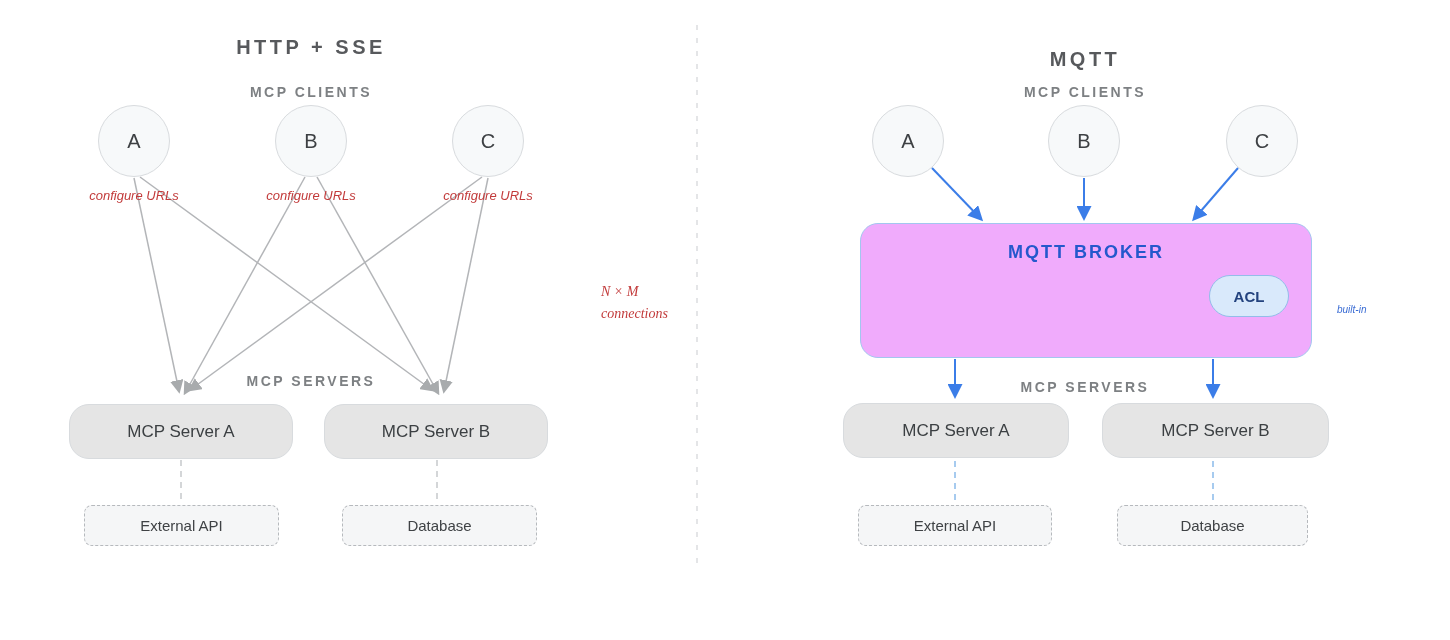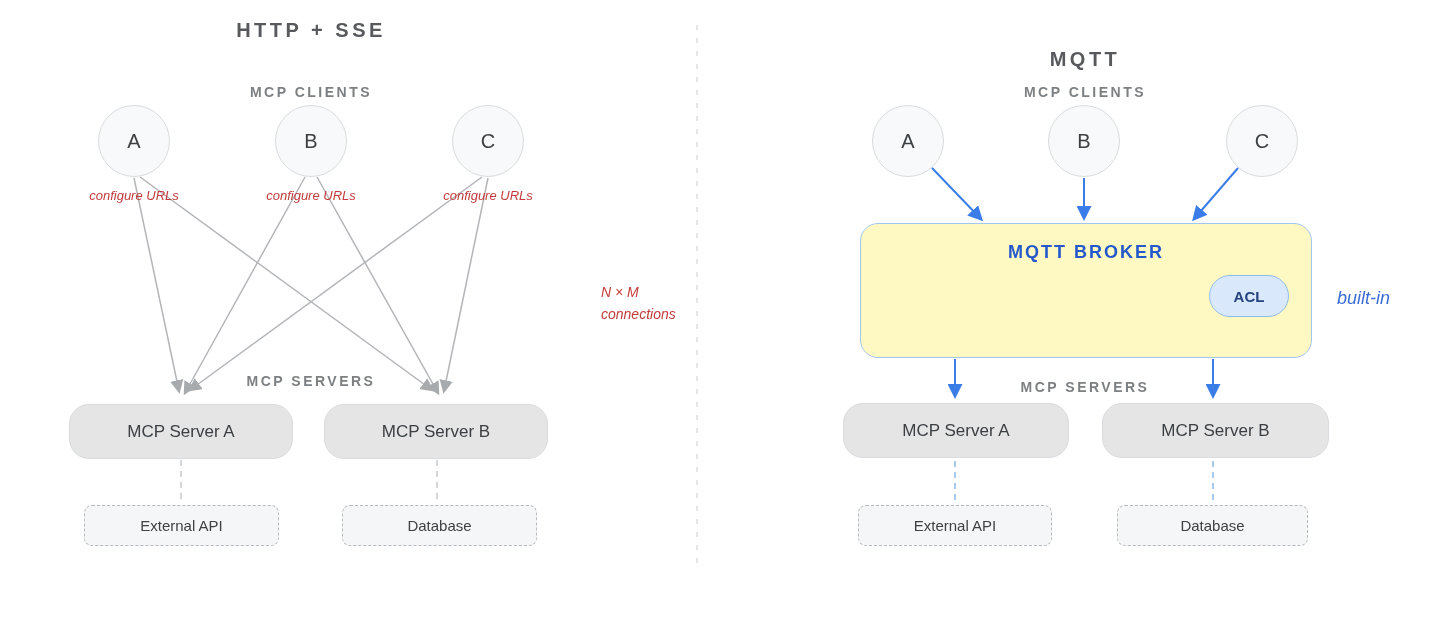--- a/index.html
+++ b/index.html
@@ -29,37 +29,37 @@
     font-size:20px; color:#3d4043;
   }
   .note-red {
     position:absolute; text-align:center;
     font-style:italic; font-size:13px; color:#c23b3b;
   }
   .annotation-red {
     position:absolute; font-style:italic; font-size:14px; line-height:22px; color:#c23b3b;
   }
   .annotation-blue {
-    position:absolute; font-style:italic; font-size:18px; color:#3a6cd4;
+    position:absolute; font-style:italic; font-size:10px; color:#3a6cd4;margin-top:16px;
   }
   .server-box {
     position:absolute; height:55px; border-radius:20px;
     background:#e5e5e5; border:1.5px solid #d8dbde;
     display:flex; align-items:center; justify-content:center;
     font-size:17px; color:#3c4043;
   }
   .backend-box {
     position:absolute; height:41px; border-radius:8px;
     background:#f5f6f7; border:1.5px dashed #b6b9bd;
     display:flex; align-items:center; justify-content:center;
     font-size:15px; color:#3f4245;text-align:center;
   }
   .broker-box {
     position:absolute; left:860px; top:223px; width:452px; height:135px;
-    background:#fef9c3; border:1.5px solid #a3c6ef; border-radius:18px;
+    background:#f0abfc; border:1.5px solid #a3c6ef; border-radius:18px;
   }
   .broker-title {
     position:absolute; left:0; top:18px; width:100%; text-align:center;
     font-size:18px; font-weight:bold; letter-spacing:2px; color:#2458cc;
   }
   .broker-pill {
     position:absolute; top:51px; height:42px; border-radius:21px;
     background:#d9e9fb; border:1.5px solid #93bde9;
     display:flex; align-items:center; justify-content:center;
     font-size:15px; font-weight:600; color:#23427e;
@@ -99,39 +99,39 @@
       <line x1="1084" y1="178" x2="1084" y2="218" marker-end="url(#blue-arrow)"></line>
       <line x1="1238" y1="168" x2="1194" y2="219" marker-end="url(#blue-arrow)"></line>
       <line x1="955" y1="359" x2="955" y2="396" marker-end="url(#blue-arrow)"></line>
       <line x1="1213" y1="359" x2="1213" y2="396" marker-end="url(#blue-arrow)"></line>
     </g>
 
     <line x1="955" y1="461" x2="955" y2="503" stroke="#8abaea" stroke-width="1.5" stroke-dasharray="6 5"></line>
     <line x1="1213" y1="461" x2="1213" y2="503" stroke="#8abaea" stroke-width="1.5" stroke-dasharray="6 5"></line>
   </svg>
 
-  <div class="panel-title" style="left:69px; top:19px; width:484px;">HTTP + SSE</div>
+  <div class="panel-title" style="left:69px; top:36px; width:484px;">HTTP + SSE</div>
 
   <div class="tier-label" style="left:69px; top:84px; width:484px;">MCP CLIENTS</div>
 
   <div class="client-circle" style="left:98px; top:105px;">
       <span>A</span>
     </div>
   <div class="client-circle" style="left:275px; top:105px;">
       <span>B</span>
     </div>
   <div class="client-circle" style="left:452px; top:105px;">
       <span>C</span>
     </div>
 
   <div class="note-red" style="left:54px; top:188px; width:160px;">configure URLs</div>
   <div class="note-red" style="left:231px; top:188px; width:160px;">configure URLs</div>
   <div class="note-red" style="left:408px; top:188px; width:160px;">configure URLs</div>
 
-  <div class="annotation-red" style="left:601px; top:281px;">
+  <div class="annotation-red" style="left:601px; top:281px;font-family:Liberation Serif, serif;">
     <div>N × M</div>
     <div>connections</div>
   </div>
 
   <div class="tier-label" style="left:69px; top:373px; width:484px;">MCP SERVERS</div>
 
   <div class="server-box" style="left:69px; top:404px; width:224px;">MCP Server A</div>
   <div class="server-box" style="left:324px; top:404px; width:224px;">MCP Server B</div>
 
   <div class="backend-box" style="left:84px; top:505px; width:195px;">External API</div>

